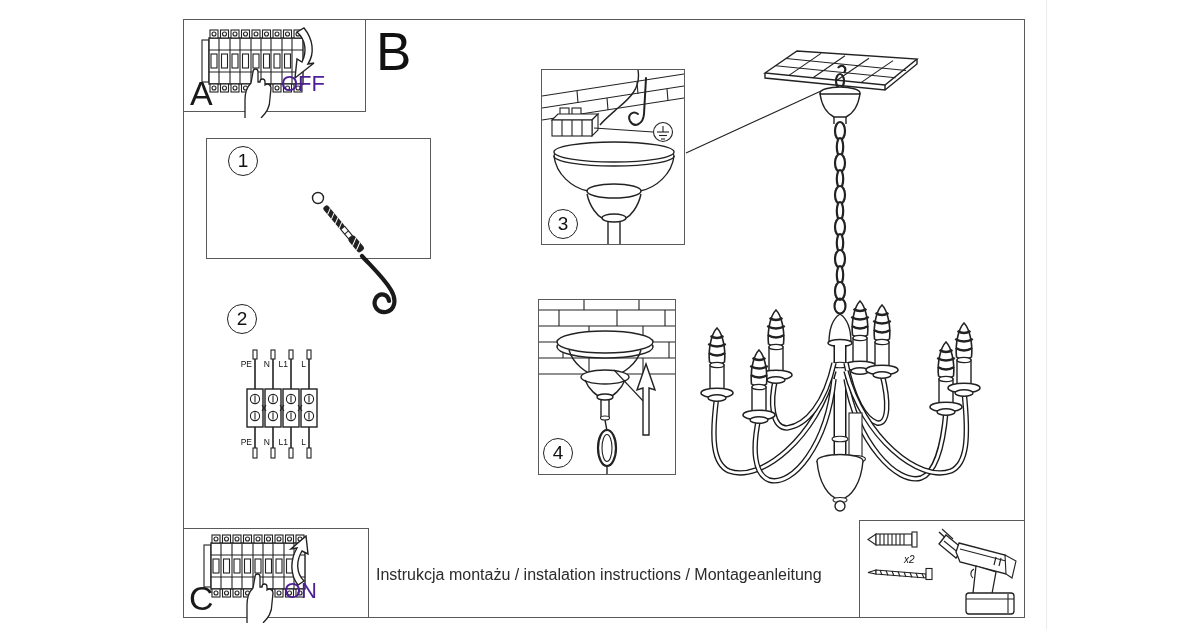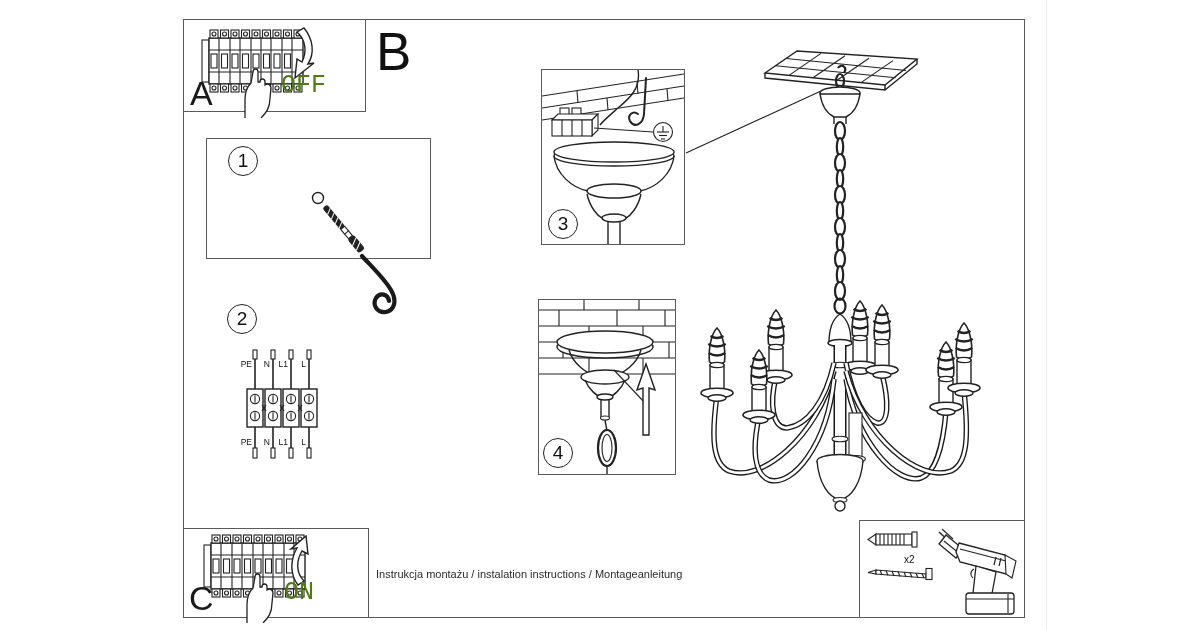--- a/index.html
+++ b/index.html
@@ -2,30 +2,30 @@
 <html><head>
 <meta charset="utf-8">
 <style>
   body{margin:0;background:#fff;}
   .page{position:relative;width:1200px;height:630px;background:#ffffff;
         font-family:"Liberation Sans",sans-serif;color:#111;overflow:hidden;}
   .abs{position:absolute;}
   .sheet{left:183px;top:19px;width:840px;height:597px;border:1px solid #5a5a5a;background:#fff;}
   .cellA{left:0;top:0;width:181px;height:91px;border-right:1px solid #5a5a5a;border-bottom:1px solid #5a5a5a;}
   .cellC{left:0;top:508px;width:184px;height:88px;border-top:1px solid #5a5a5a;border-right:1px solid #5a5a5a;}
-  .cellTools{left:675px;top:500px;width:164px;height:96px;border-top:1px solid #5a5a5a;border-left:1px solid #5a5a5a;}
+  .cellTools{left:675px;top:500px;width:164px;height:96px;border-top:1px solid #5a5a5a;border-left:1px solid #5a5a5a;font-style:italic;}
   .box1{left:22px;top:118px;width:223px;height:119px;border:1px solid #5a5a5a;}
   .box3{left:357px;top:49px;width:142px;height:174px;border:1px solid #5a5a5a;}
   .box4{left:354px;top:279px;width:136px;height:174px;border:1px solid #5a5a5a;}
   .big-letter{font-size:34px;line-height:1;color:#1a1a1a;}
   .letter-b{font-size:53px;line-height:1;}
-  .switch-word{font-size:25px;line-height:1;color:#4d7c0f;font-family:Liberation Mono, monospace;}
+  .switch-word{font-size:22px;line-height:1;color:#4c1d95;}
   .circle-num{width:28px;height:28px;border:1.7px solid #222;border-radius:50%;
       display:flex;align-items:center;justify-content:center;font-size:19px;background:#fff;z-index:5;}
-  .footer{font-size:11px;line-height:15px;color:#2b2b2b;}
+  .footer{font-size:16px;line-height:15px;color:#2b2b2b;}
   .faint-edge{left:1046px;top:0;width:1px;height:630px;background:#ececec;}
   svg{display:block;}
   .ln{fill:none;stroke:#222;stroke-width:1.4px;}
   .ln1{fill:none;stroke:#222;stroke-width:1.1px;}
   .ln2{fill:none;stroke:#222;stroke-width:2.2px;}
   .wf{fill:#fff;stroke:#222;stroke-width:1.4px;}
   .wf1{fill:#fff;stroke:#222;stroke-width:1.1px;}
   .df{fill:#222;stroke:none;}
   .arm-o{fill:none;stroke:#1a1a1a;stroke-width:5.5px;}
   .arm-i{fill:none;stroke:#ffffff;stroke-width:2.8px;}

